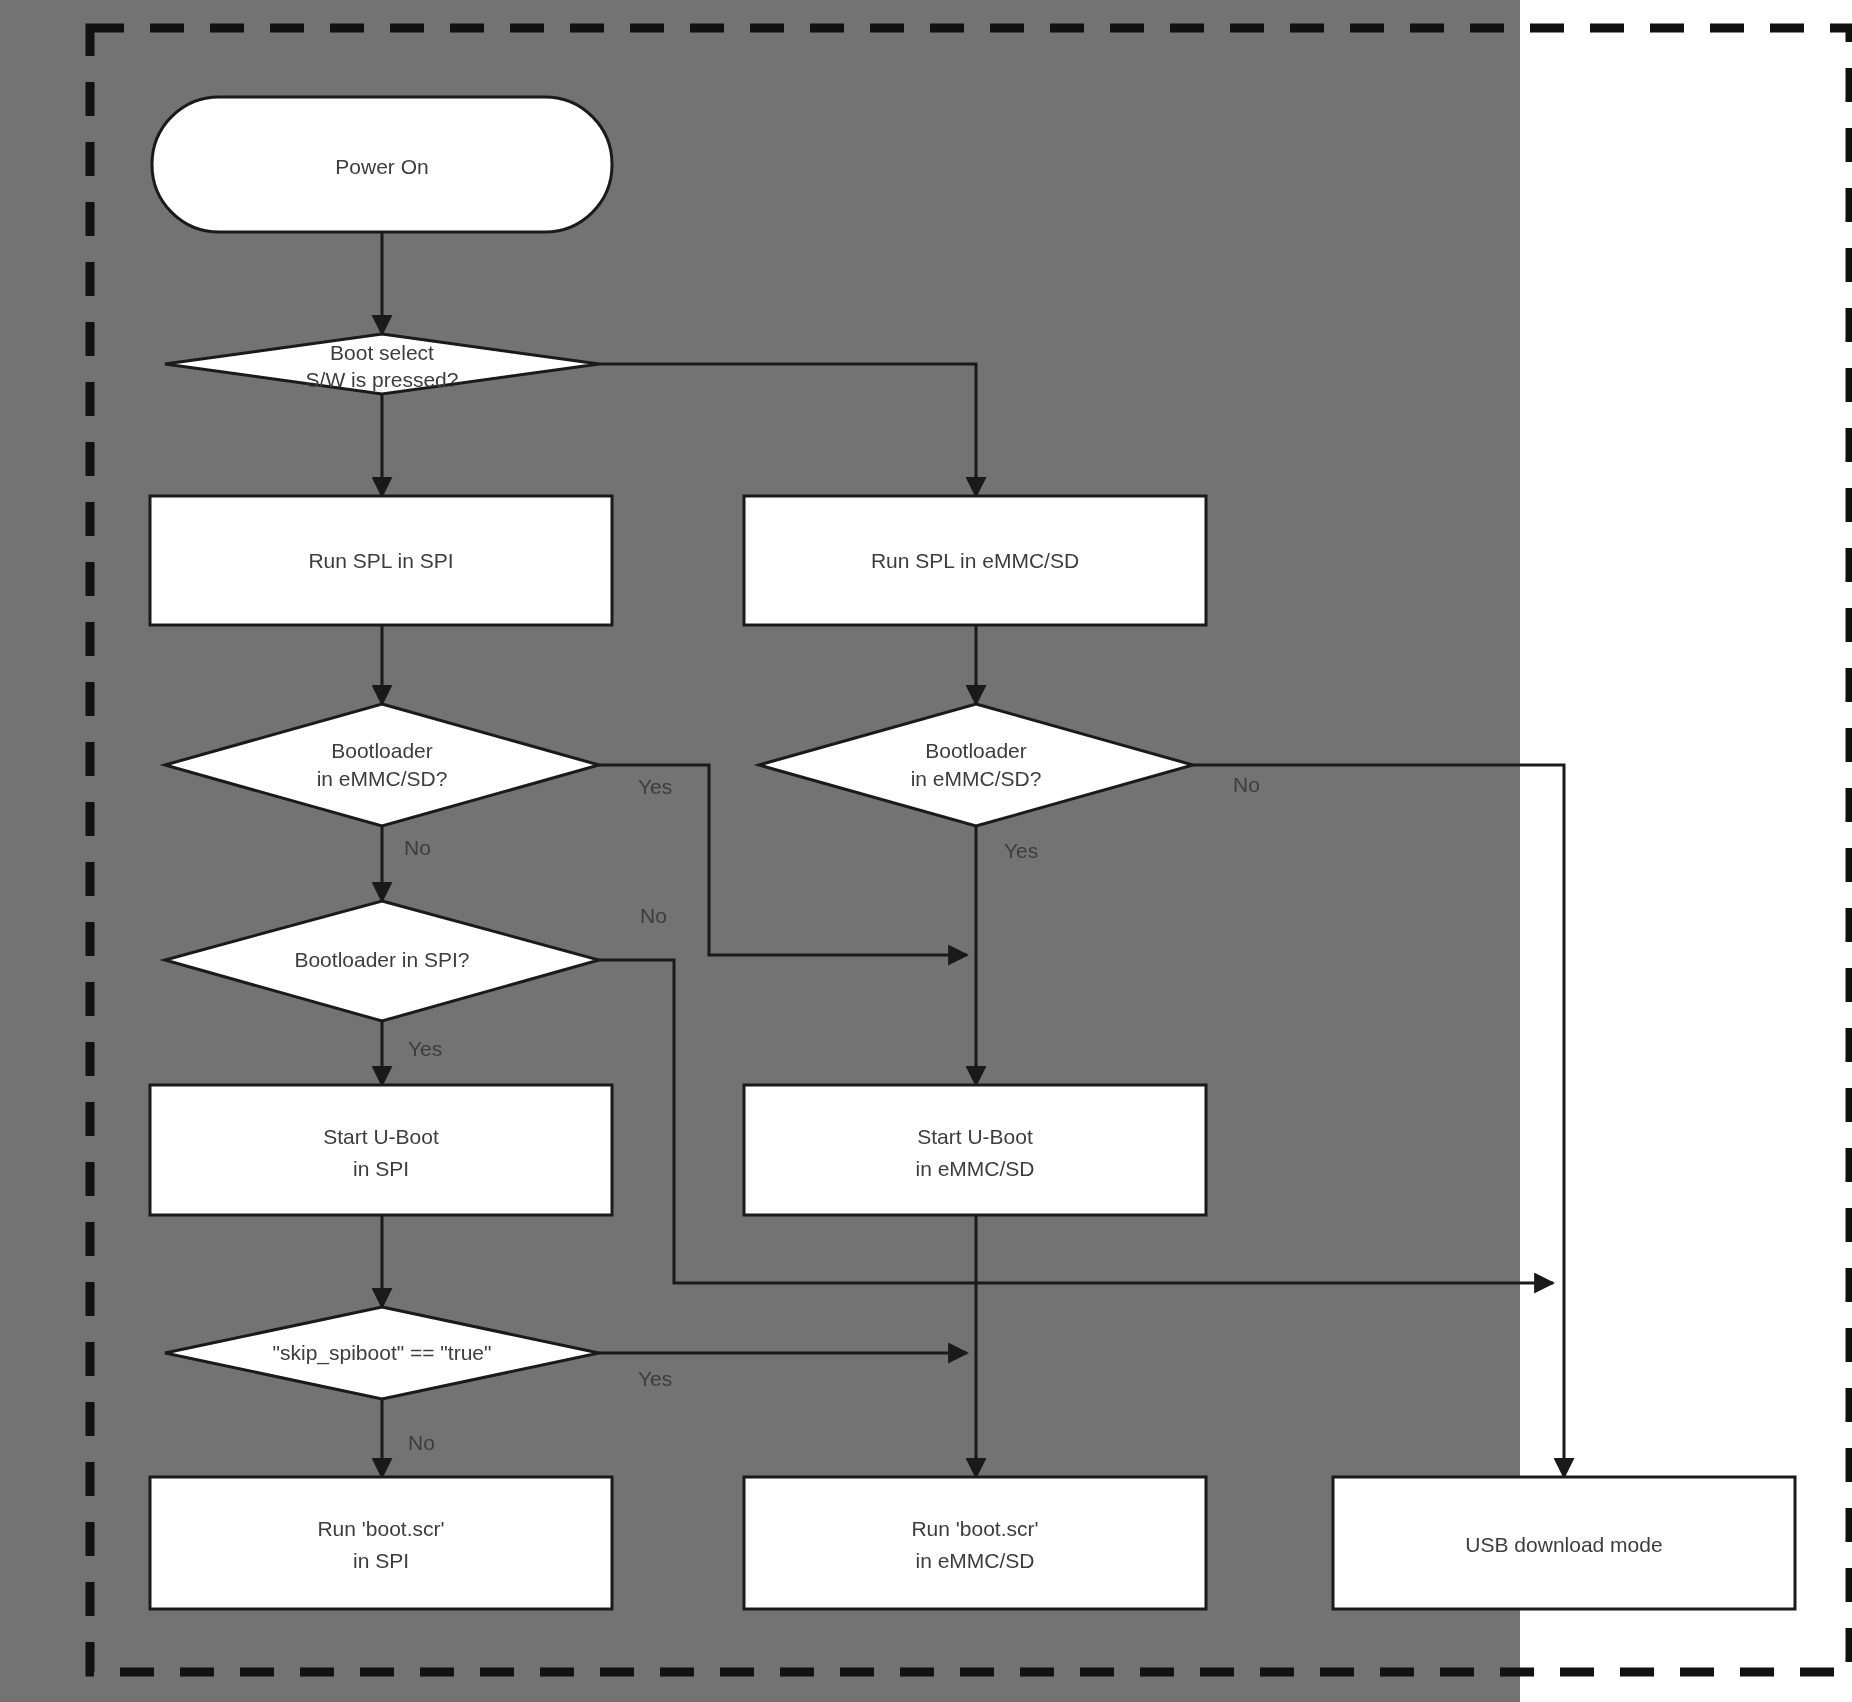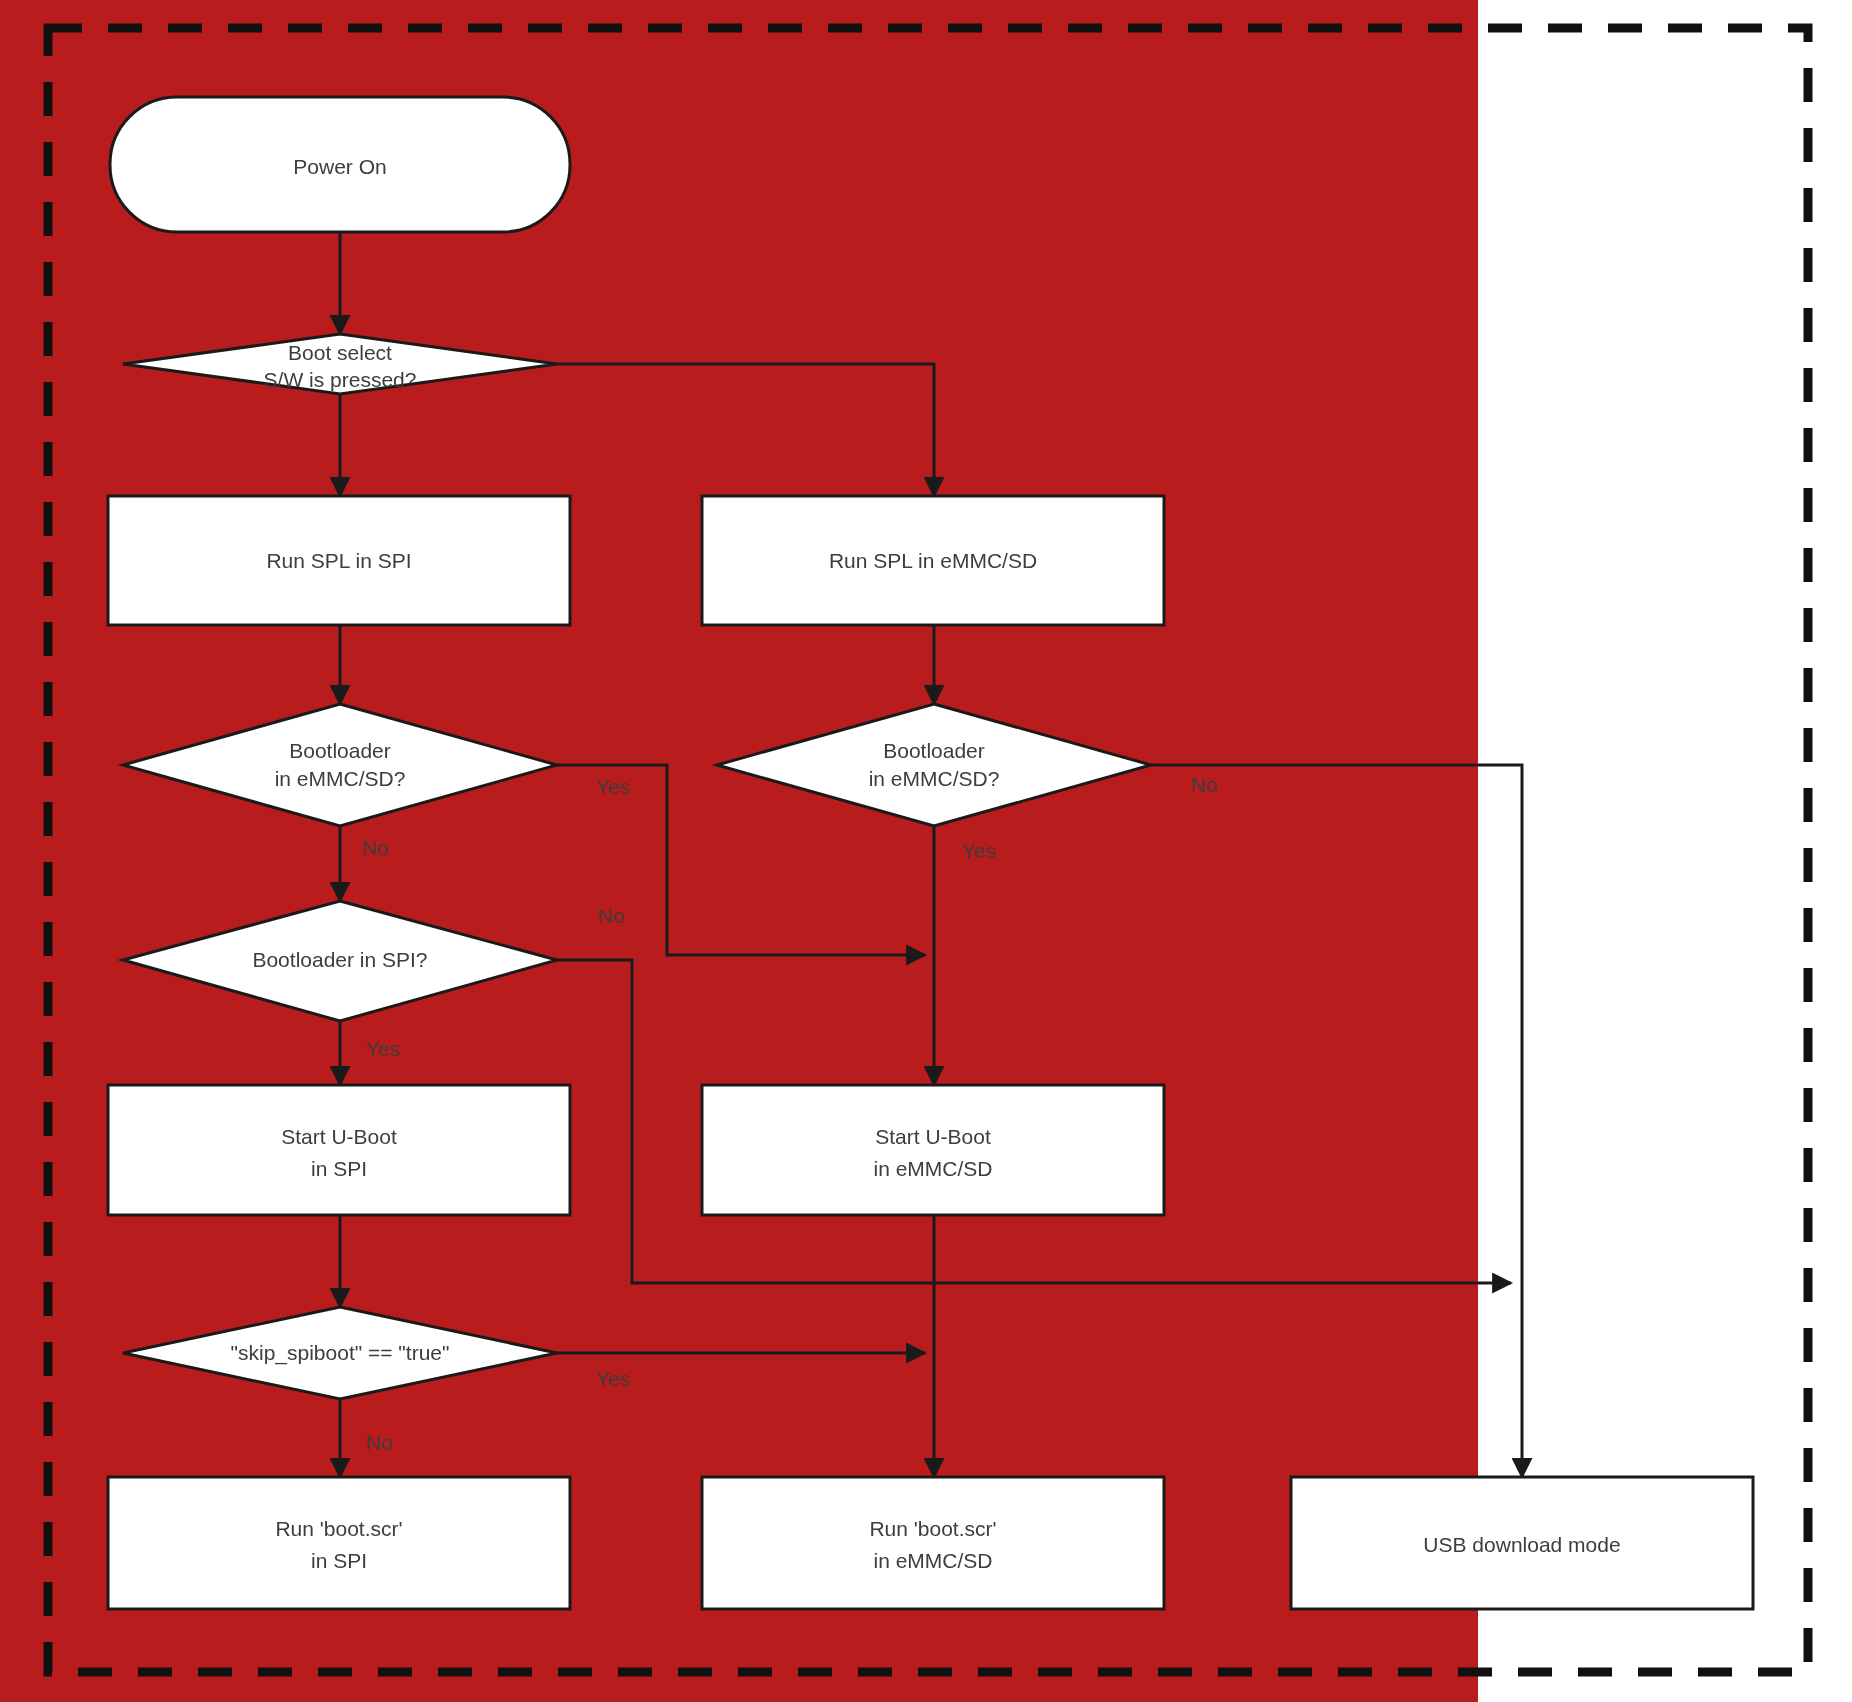--- a/index.html
+++ b/index.html
@@ -10,21 +10,22 @@
   body {
     width: 1852px;
     height: 1702px;
     font-family: "Liberation Sans", sans-serif;
     overflow: hidden;
   }
   #diagram-root {
     position: relative;
     width: 1478px;
     height: 1702px;
-    background: #b91c1c;
+    background: #737373;
+    padding-left: 42px;
   }
   svg#flowchart {
     display: block;
     width: 1852px;
     height: 1702px;
   }
   .node-shape {
     fill: #ffffff;
     stroke: #1a1a1a;
     stroke-width: 3;

